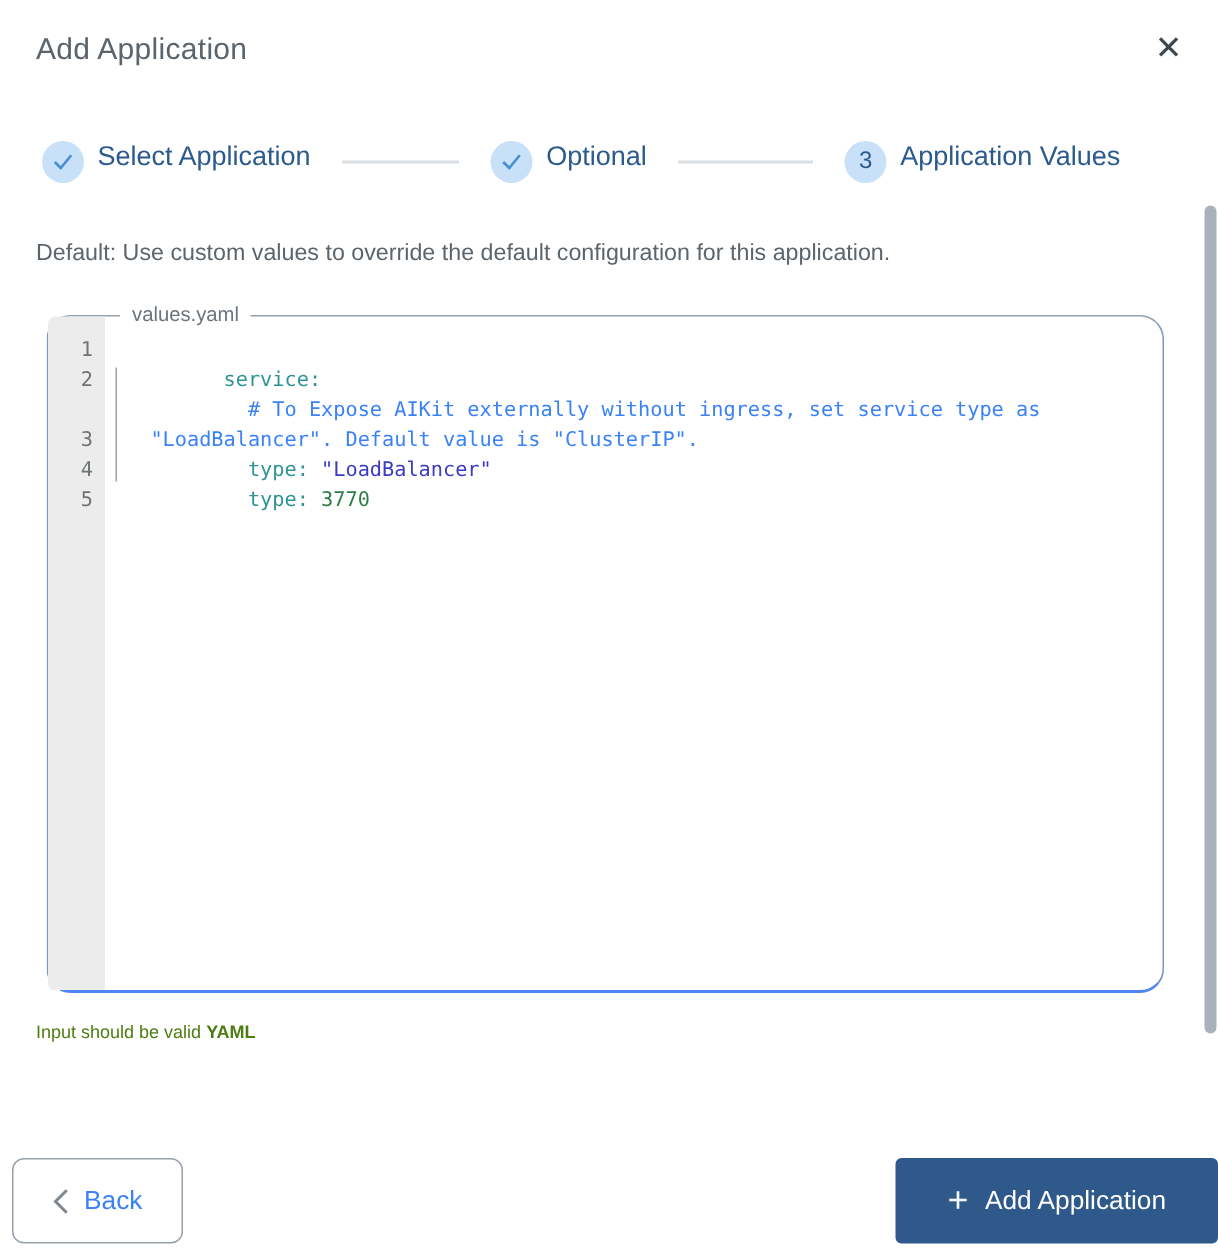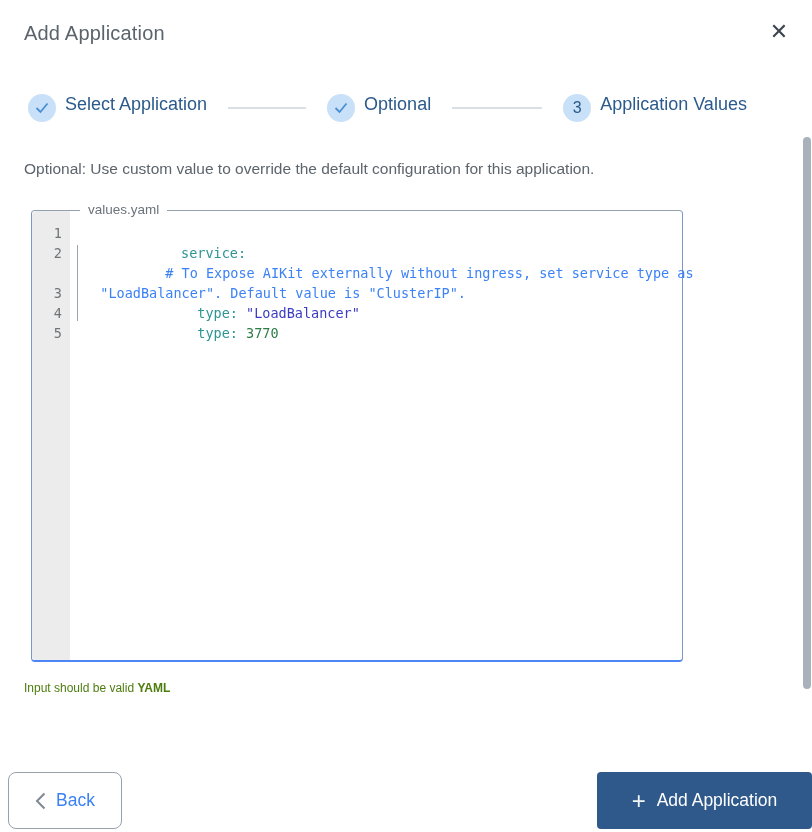--- a/index.html
+++ b/index.html
@@ -18,35 +18,35 @@
                  justify-content:center; flex:none; }
   .step-circle .num { font-size:16px; color:#2b5a8c; }
   .step-label { margin-left:9px; font-size:18px; color:#2b5a8c; white-space:nowrap; }
   .step-divider { height:2px; background:#dadfe4; border:none; margin:0 21px; flex:none; }
   .divider-1 { width:78px; } .divider-2 { width:90px; }
 
   
   .description { position:absolute; left:24px; top:160px; font-size:15.5px; color:#5c646c; }
 
   
-  .editor { position:absolute; left:31px; top:210px; width:652px; height:452px;
+  .editor { position:absolute; left:31px; top:210px; width:745px; height:452px;
             border:1px solid; border-top-color:#94a0ab; border-left-color:#7d95c6; border-right-color:#7d95c6;
-            border-bottom-color:#4f86f7; border-bottom-width:2px; border-radius:4px; background:#fff; }
+            border-bottom-color:#4f86f7; border-bottom-width:2px; border-radius:16px; background:#fff; }
   .editor-legend { position:absolute; top:-9px; left:48px; background:#fff; padding:0 8px; font-size:13.5px;
                    color:#6b737b; }
   .gutter { position:absolute; left:0; top:0; bottom:0; width:38px; background:#ececed;
             border-radius:5px 0 0 4px; }
   .line-number { position:absolute; width:30px; text-align:right; font-family:"DejaVu Sans Mono", monospace;
                  font-size:13.5px; line-height:20px; color:#6f7477; }
   .code-area { position:absolute; left:38px; top:0; right:0; bottom:0; cursor:text; }
   .code-line { position:absolute; left:14px; font-family:"DejaVu Sans Mono", monospace; font-size:13.5px;
                line-height:20px; white-space:pre-wrap; word-break:break-word; }
   .indented { left:calc(14px + 2ch); width:600px; }
   .tok + .tok { margin-left:1ch; }
-  .tok-key { color:#2f9494;margin-left:32px; }
+  .tok-key { color:#2f9494; }
   .tok-comment { color:#3b82f6; }
   .tok-string { color:#3b3bc4; }
   .tok-number { color:#2e7d46; }
   .indent-guide { position:absolute; left:7px; top:34px; width:1px; height:76px; background:#9aa5ad; }
 
   
   .hint { position:absolute; left:24px; top:681px; font-size:12px; color:#4d7c0f; }
   .hint b { font-weight:bold; }
 
   
@@ -90,21 +90,21 @@
     </div>
     <div class="step-divider divider-2"></div>
     <div class="step">
       <span class="step-circle">
         <span class="num">3</span>
       </span>
       <span class="step-label">Application Values</span>
     </div>
   </div>
 
-  <div class="description">Optional: Use custom value to override the default configuration for this application.</div>
+  <div class="description">Default: Use custom values to override the default configuration for this application.</div>
 
   <div class="editor">
     <span class="editor-legend">values.yaml</span>
 
     <div class="gutter">
       <div class="line-number" style="top:12px">1</div>
       <div class="line-number" style="top:32px">2</div>
       <div class="line-number" style="top:72px">3</div>
       <div class="line-number" style="top:92px">4</div>
       <div class="line-number" style="top:112px">5</div>

